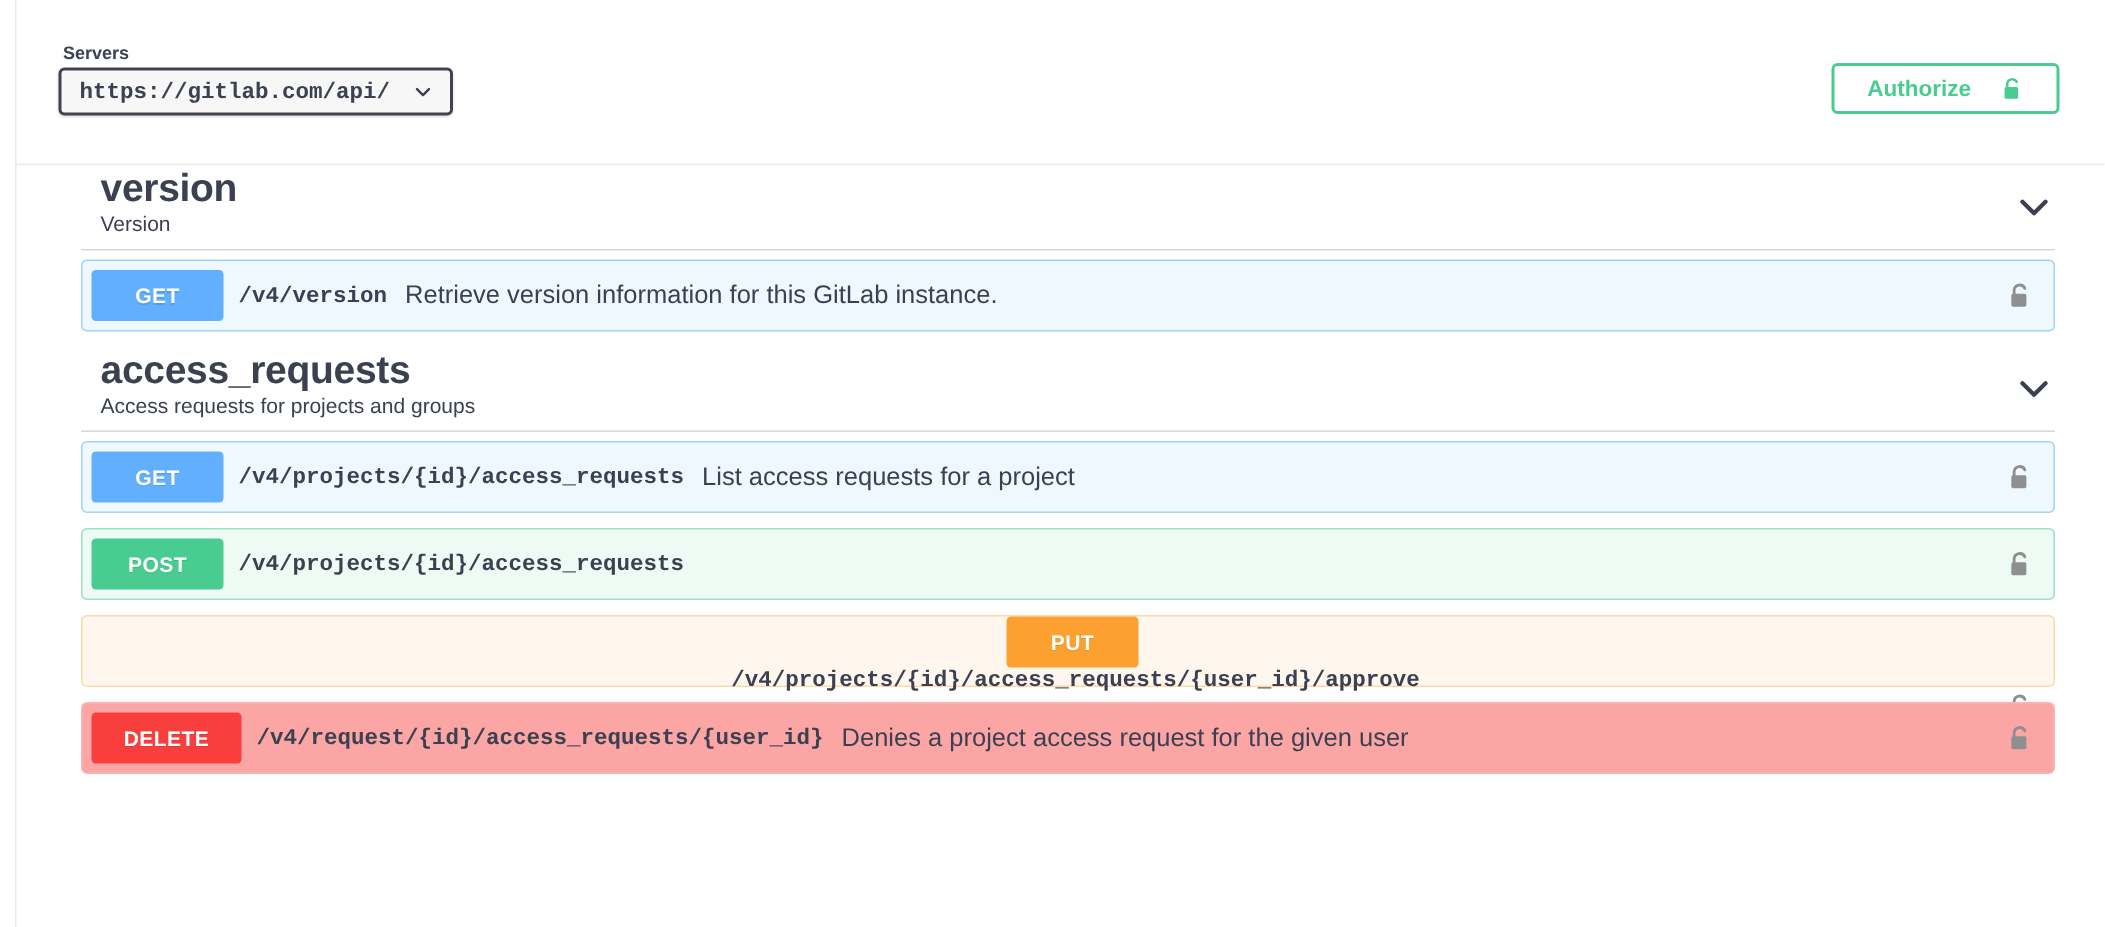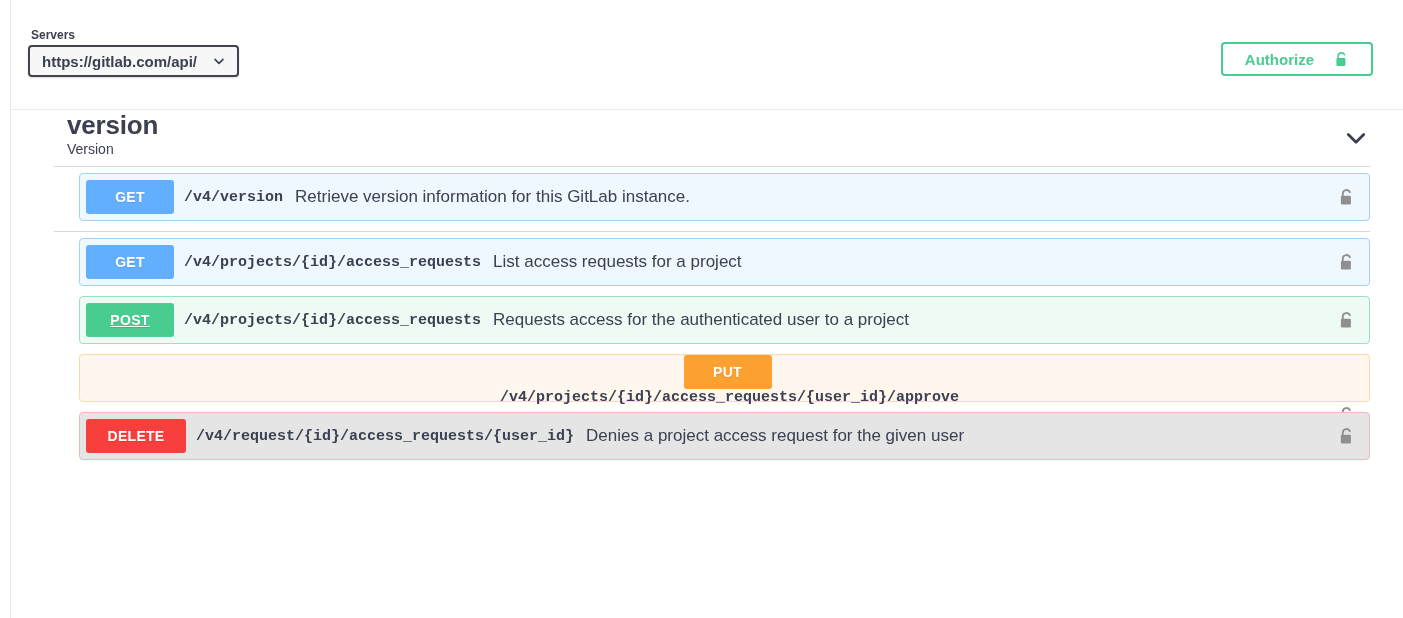--- a/index.html
+++ b/index.html
@@ -31,21 +31,21 @@
     position: absolute;
     left: 11px;
     top: 0;
     right: 0;
     height: 110px;
     border-bottom: 1px solid #ebebeb;
     box-sizing: border-box;
   }
   .servers-block {
     position: absolute;
-    left: 17px;
+    left: 28px;
     top: 28px;
   }
   .servers-label {
     font-size: 12px;
     font-weight: bold;
     color: #3b4151;
     line-height: 14px;
     padding-left: 3px;
     margin-bottom: 3px;
   }
@@ -55,20 +55,21 @@
     justify-content: flex-end;
     min-width: 202px;
     height: 32px;
     padding: 0 10px 0 12px;
     border: 2px solid #41444e;
     border-radius: 4px;
     background: #f7f7f7;
     box-shadow: 0 1px 2px rgba(0,0,0,0.15);
     box-sizing: border-box;
     cursor: pointer;
+    font-family: Liberation Mono, monospace;
   }
   .servers-select .sv-value {
     font-size: 15px;
     font-weight: bold;
     color: #3b4151;
     white-space: nowrap;
   }
   .servers-select .sv-caret {
     margin-left: 14px;
     display: inline-block;
@@ -146,21 +147,21 @@
     background: #d8d8d8;
     margin: 0 33px 0 43px;
   }
 
   .op-list {
     padding-top: 6px;
   }
   .op-row {
     display: flex;
     align-items: center;
-    margin: 0 33px 10px 68px;
+    margin: 0 33px 10px 43px;
     height: 48px;
     border-radius: 4px;
     border: 1px solid;
     box-sizing: border-box;
     cursor: pointer;
     position: relative;
   }
   .op-method {
     display: flex;
     align-items: center;
@@ -198,28 +199,28 @@
   .op-lock {
     margin-left: auto;
     margin-right: 14px;
     line-height: 0;
     flex: none;
     cursor: pointer;
   }
 
   
   .m-get   { background: #61affe; }
-  .m-post  { background: #49cc90; text-decoration: underline; }
+  .m-post  { background: #49cc90; }
   .m-put   { background: #fca130; }
   .m-delete{ background: #f93e3e; min-width: 100px; }
 
   .r-get    { background: #f0f8ff; border-color: #9fd3f7; }
   .r-post   { background: #eefaf4; border-color: #9ae0c1; }
   .r-put    { background: #fff7ee; border-color: #fbd9ab; flex-direction: column; }
-  .r-delete { background: #e5e5e5; border-color: #f7b7b5; }
+  .r-delete { background: #fca5a5; border-color: #f7b7b5; }
 </style>
 </head>
 <body>
 
 <div class="page-edge-left"></div>
 
 <div class="scheme-bar">
 
   <div class="servers-block">
     <div class="servers-label">Servers</div>
@@ -264,35 +265,41 @@
             <span class="op-path">/v4/version</span>
             <span class="op-summary">Retrieve version information for this GitLab instance.</span>
             <span class="op-lock"><svg width="17" height="19" viewBox="0 0 20 22" aria-hidden="true">
                 <path d="M5.6 9 V6.2 A4.4 4.4 0 0 1 14 4.8" fill="none" stroke="#8f8f8f" stroke-width="2.2" stroke-linecap="round"></path>
                 <rect x="3.4" y="9" width="11.8" height="10.2" rx="1.4" fill="#8f8f8f"></rect>
               </svg></span>
           </div>
         </div>
       </div>
       <div class="section">
+        <div class="section-header">
+          <span class="section-title">access_requests</span>
+          <span class="section-desc">Access requests for projects and groups</span>
+          <span class="section-toggle"><svg width="28" height="28" viewBox="0 0 20 20" aria-hidden="true">
+              <path d="M4.5 7.5 L10 13 L15.5 7.5" fill="none" stroke="#3b4151" stroke-width="2" stroke-linecap="round" stroke-linejoin="round"></path>
+            </svg></span>
+        </div>
         <div class="section-rule"></div>
         <div class="op-list">
           <div class="op-row r-get">
             <span class="op-method m-get">GET</span>
             <span class="op-path">/v4/projects/{id}/access_requests</span>
             <span class="op-summary">List access requests for a project</span>
             <span class="op-lock"><svg width="17" height="19" viewBox="0 0 20 22" aria-hidden="true">
                 <path d="M5.6 9 V6.2 A4.4 4.4 0 0 1 14 4.8" fill="none" stroke="#8f8f8f" stroke-width="2.2" stroke-linecap="round"></path>
                 <rect x="3.4" y="9" width="11.8" height="10.2" rx="1.4" fill="#8f8f8f"></rect>
               </svg></span>
           </div>
           <div class="op-row r-post">
             <span class="op-method m-post">POST</span>
             <span class="op-path">/v4/projects/{id}/access_requests</span>
-            <span class="op-summary">Requests access for the authenticated user to a project</span>
             <span class="op-lock"><svg width="17" height="19" viewBox="0 0 20 22" aria-hidden="true">
                 <path d="M5.6 9 V6.2 A4.4 4.4 0 0 1 14 4.8" fill="none" stroke="#8f8f8f" stroke-width="2.2" stroke-linecap="round"></path>
                 <rect x="3.4" y="9" width="11.8" height="10.2" rx="1.4" fill="#8f8f8f"></rect>
               </svg></span>
           </div>
           <div class="op-row r-put">
             <span class="op-method m-put">PUT</span>
             <span class="op-path">/v4/projects/{id}/access_requests/{user_id}/approve</span>
             <span class="op-lock"><svg width="17" height="19" viewBox="0 0 20 22" aria-hidden="true">
                 <path d="M5.6 9 V6.2 A4.4 4.4 0 0 1 14 4.8" fill="none" stroke="#8f8f8f" stroke-width="2.2" stroke-linecap="round"></path>

